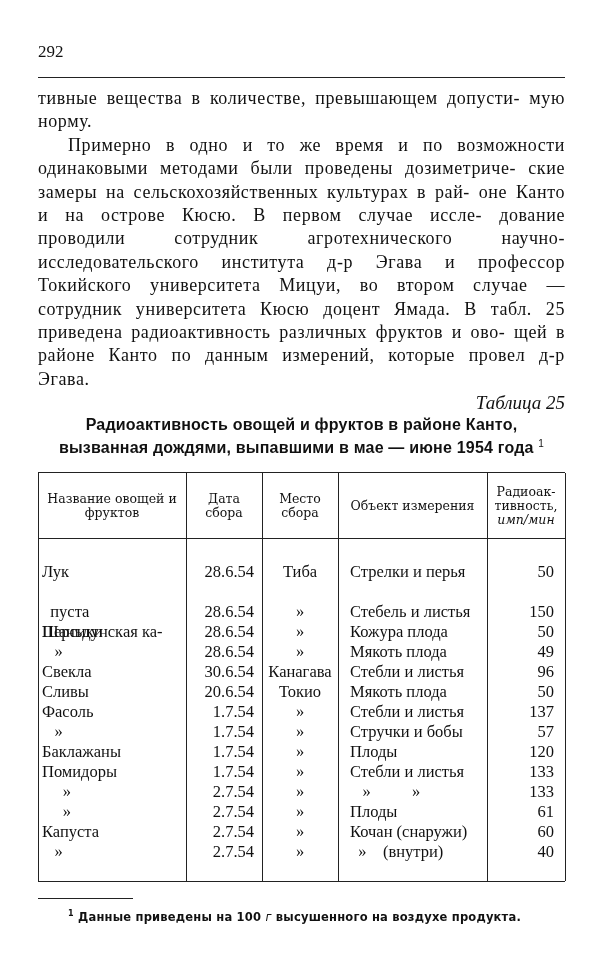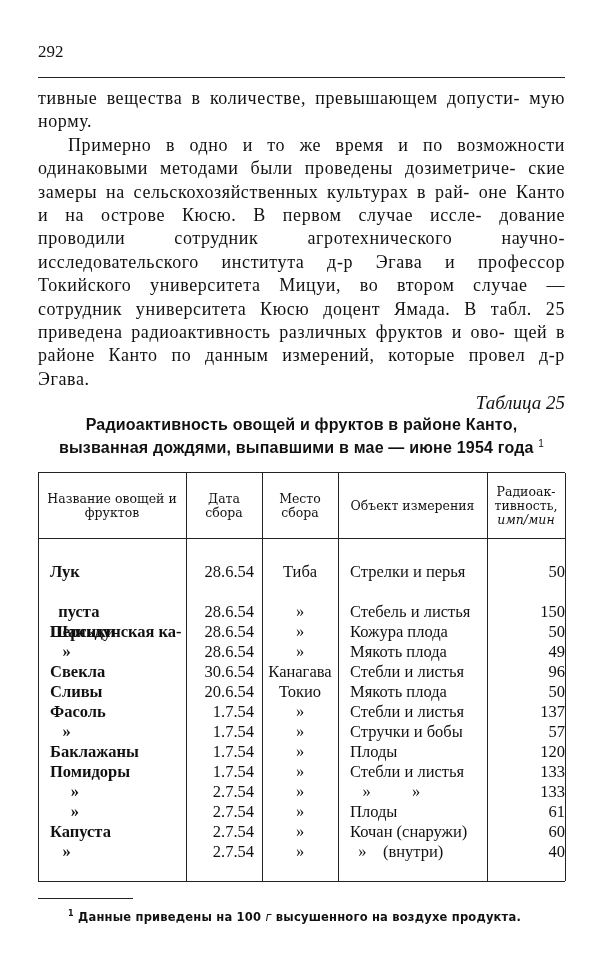--- a/index.html
+++ b/index.html
@@ -25,25 +25,25 @@
   .tbl { position: absolute; left: 38px; top: 472px; width: 527px; height: 408px;
          border-top: 1.5px solid #222; border-bottom: 1.5px solid #222; }
   .vline { position: absolute; top: 0; bottom: 0; width: 0; border-left: 1.2px solid #222; }
   .hdr-rule { position: absolute; left: 0; right: 0; top: 65px; height: 0; border-top: 1.2px solid #222; }
   .hdr { position: absolute; top: 0; height: 65px; display: flex; align-items: center;
          justify-content: center; text-align: center; font-size: 12.5px; line-height: 14px;
          font-family: "DejaVu Serif", serif; }
   .hdr i { font-style: italic; }
   .row { position: absolute; left: 0; width: 527px; height: 20px; font-size: 16.5px; }
   .cell { position: absolute; top: 0; white-space: nowrap; }
-  .c-name { left: 12px; font-weight: bold; }
+  .c-name { left: 4px; }
   .c-date { left: 148px; width: 68px; text-align: right; }
   .c-place { left: 224px; width: 76px; text-align: center; }
   .c-obj { left: 312px; }
-  .c-val { left: 475px; width: 52px; text-align: right; }
+  .c-val { left: 464px; width: 52px; text-align: right; }
   .fn-rule { position: absolute; left: 38px; top: 898px; width: 95px; border-top: 1.2px solid #222; }
   .footnote { position: absolute; left: 68px; top: 909px; font-size: 11.5px;
               font-family: "DejaVu Sans", sans-serif; font-weight: bold; letter-spacing: 0.2px; }
   .footnote sup { font-size: 8px; }
   .footnote i { font-style: italic; font-weight: normal; }
 </style>
 </head>
 <body>
 
 <div class="running-head">

